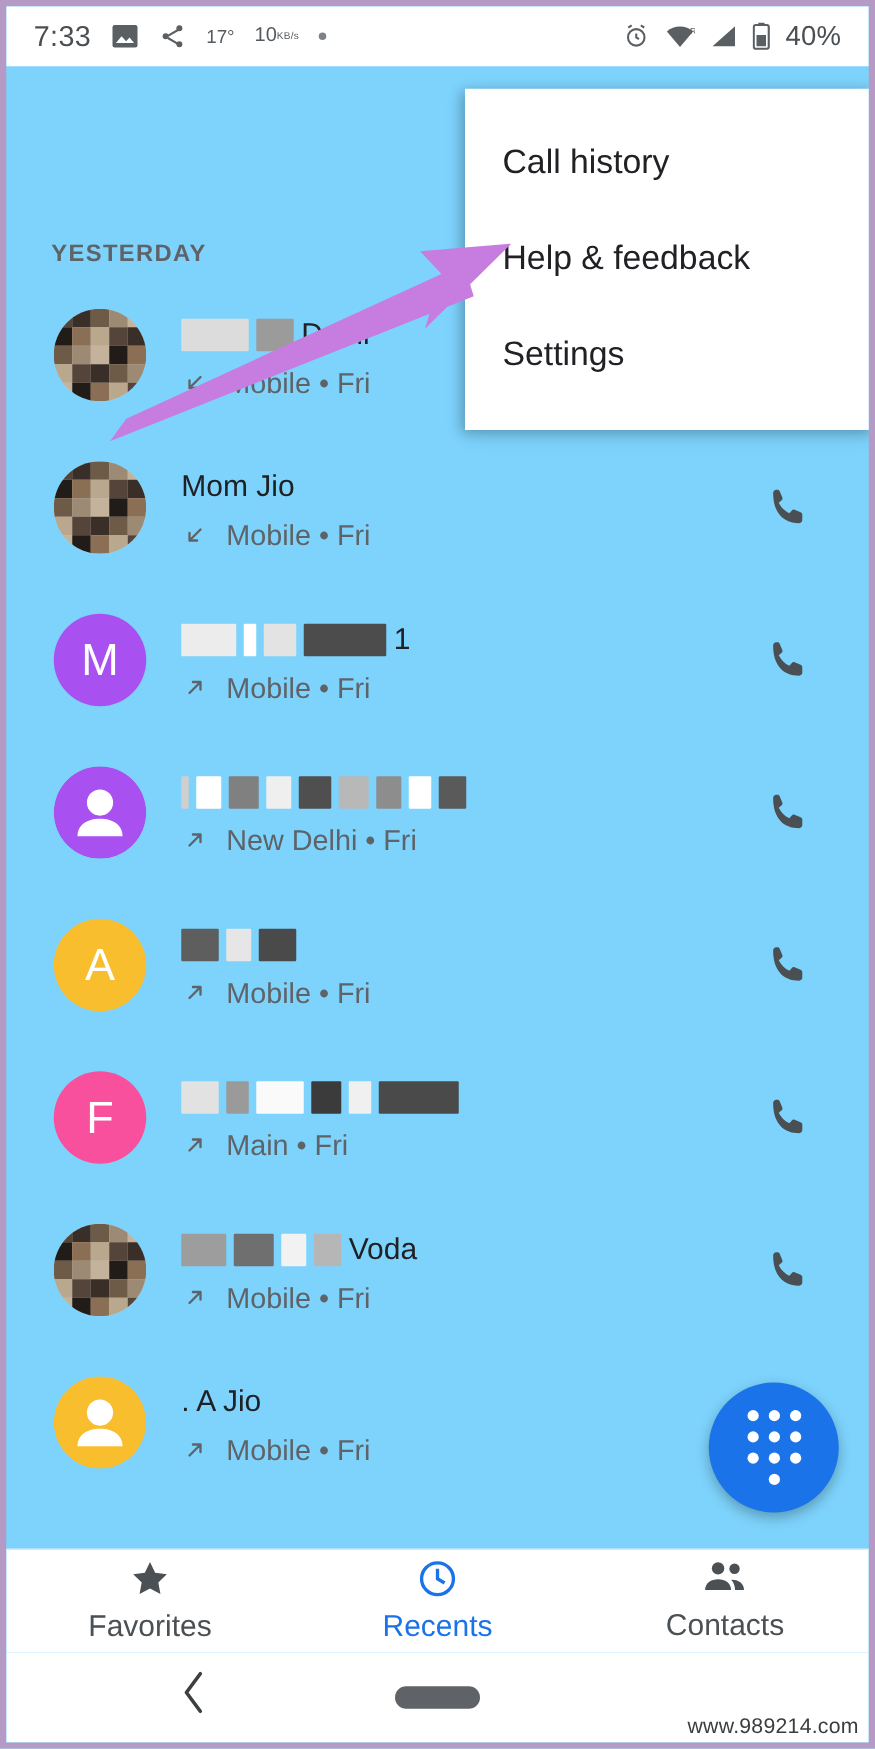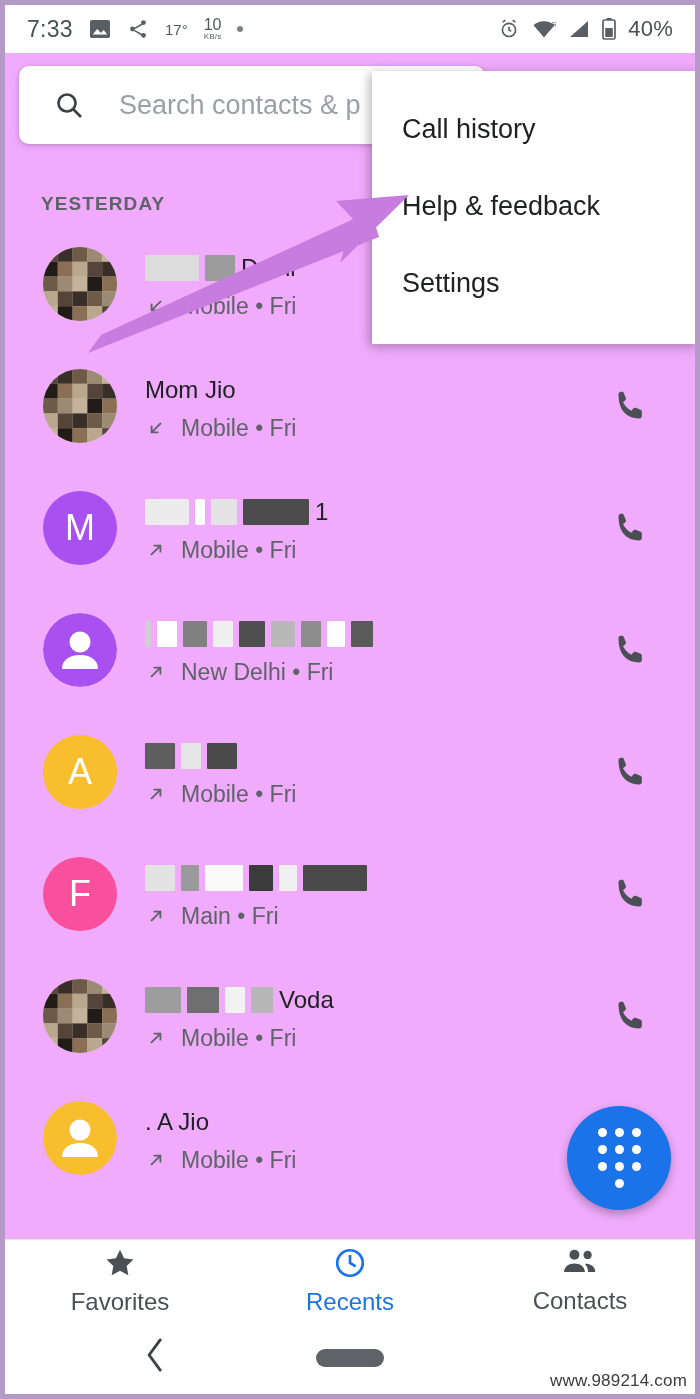--- a/index.html
+++ b/index.html
@@ -8,21 +8,21 @@
     background: #ffffff;
   }
   body {
     font-family: "Liberation Sans", sans-serif;
     -webkit-font-smoothing: antialiased;
   }
   .phone {
     position: relative;
     width: 700px;
     height: 1399px;
-    background: #f0abfc;
+    background: #7dd3fc;
     overflow: hidden;
     box-sizing: border-box;
     border-left: 5px solid #b49ac4;
     border-right: 5px solid #b49ac4;
     border-top: 5px solid #b49ac4;
     border-bottom: 5px solid #b49ac4;
   }
 
   
   .statusbar {
@@ -35,21 +35,21 @@
     box-sizing: border-box;
     color: #555a5e;
     font-size: 22px;
     z-index: 40;
     background: #fff;
   }
   .sb-left { display: flex; align-items: center; gap: 16px; }
   .sb-right { display: flex; gap: 12px; margin-left: auto; }
   .sb-time { font-size: 23px; letter-spacing: .3px; color: #4a4f53; }
   .sb-temp { font-size: 15px; color: #565b5f; }
-  .sb-kb { display:flex; flex-direction:column; align-items:center; line-height:1; }
+  .sb-kb { display:flex; flex-direction:row; align-items:center; line-height:1; }
   .sb-kb .n { font-size: 16px; font-weight: 500; }
   .sb-kb .u { font-size: 8px; letter-spacing:.2px; }
   .sb-dot { width:6px; height:6px; border-radius:50%; background:#7d8286; }
   .sb-batt { font-size: 22px; color:#4a4f53; letter-spacing:.2px; }
   .ico { display:inline-flex; align-items:center; justify-content:center; }
 
   
   .searchbar {
     position: absolute;
     top: 61px;
@@ -266,31 +266,20 @@
         <svg width="14" height="22" viewBox="0 0 14 22">
             <rect x="4.6" y="0" width="5" height="2" fill="#5a5f63"></rect>
             <rect x="1" y="2" width="12" height="19" rx="1.6" fill="none" stroke="#5a5f63" stroke-width="1.7"></rect>
             <rect x="3.2" y="10" width="7.6" height="9" fill="#5a5f63"></rect>
           </svg>
       </span>
       <span class="sb-batt">40%</span>
     </div>
   </div>
 
-  <div class="searchbar">
-    <span class="ico">
-      <svg width="32" height="32" viewBox="0 0 24 24">
-          <g fill="none" stroke="#3c4043" stroke-width="2">
-            <circle cx="10.5" cy="10.5" r="6.4"></circle>
-            <path d="M15.4 15.4L21 21"></path>
-          </g>
-        </svg>
-    </span>
-    <span class="search-ph">Search contacts &amp; p</span>
-  </div>
 
   <div class="list">
     <div class="section-head">YESTERDAY</div>
     <div id="rows">
         <div class="row">
           <div class="avatar photo">
             <svg width="74" height="74" viewBox="0 0 75 75">
               <rect x="0" y="0" width="15" height="15" fill="#55443a"></rect>
               <rect x="15" y="0" width="15" height="15" fill="#3a2f28"></rect>
               <rect x="30" y="0" width="15" height="15" fill="#6d5a47"></rect>

